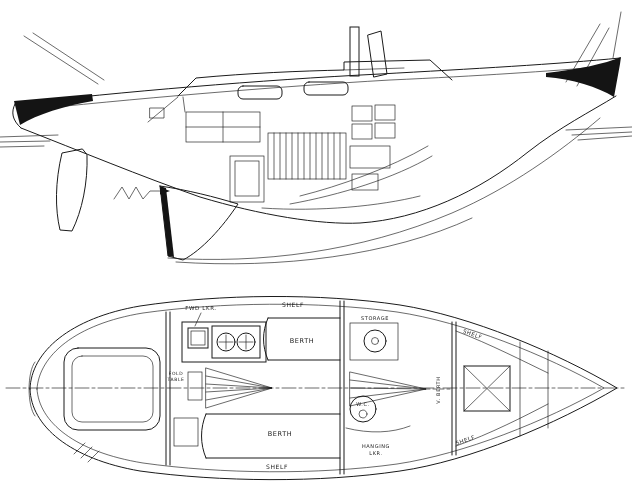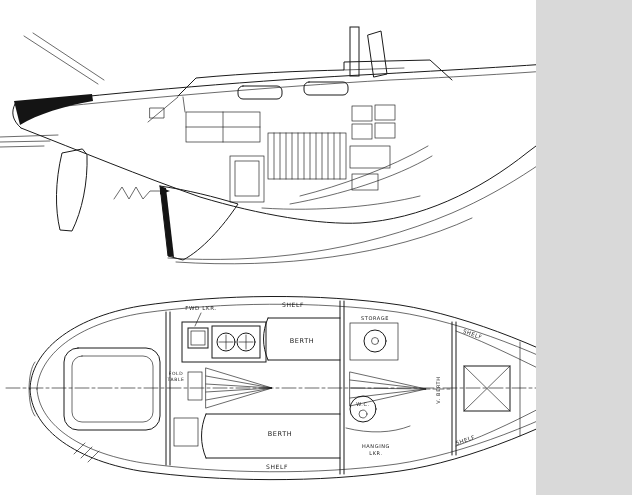--- a/index.html
+++ b/index.html
@@ -1,16 +1,16 @@
 <!DOCTYPE html>
 <html><head>
 <meta charset="utf-8">
 <style>
   html,body{margin:0;padding:0;background:#d9d9d9;}
-  .page{position:relative;width:536px;height:495px;background:#ffffff;overflow:hidden;
+  .page{position:relative;width:632px;height:495px;background:#ffffff;overflow:hidden;
         font-family:"DejaVu Sans","Liberation Sans",sans-serif;}
   .page svg{position:absolute;left:0;top:0;}
   svg text{fill:#1b1b1b;letter-spacing:.6px;font-family:"DejaVu Sans","Liberation Sans",sans-serif;}
   .ln{stroke:#1b1b1b;fill:none;stroke-width:1;stroke-linecap:round;}
   .thin{stroke:#1b1b1b;fill:none;stroke-width:.65;stroke-linecap:round;}
   .fill{fill:#141414;stroke:none;}
 </style>
 </head>
 <body>
 

